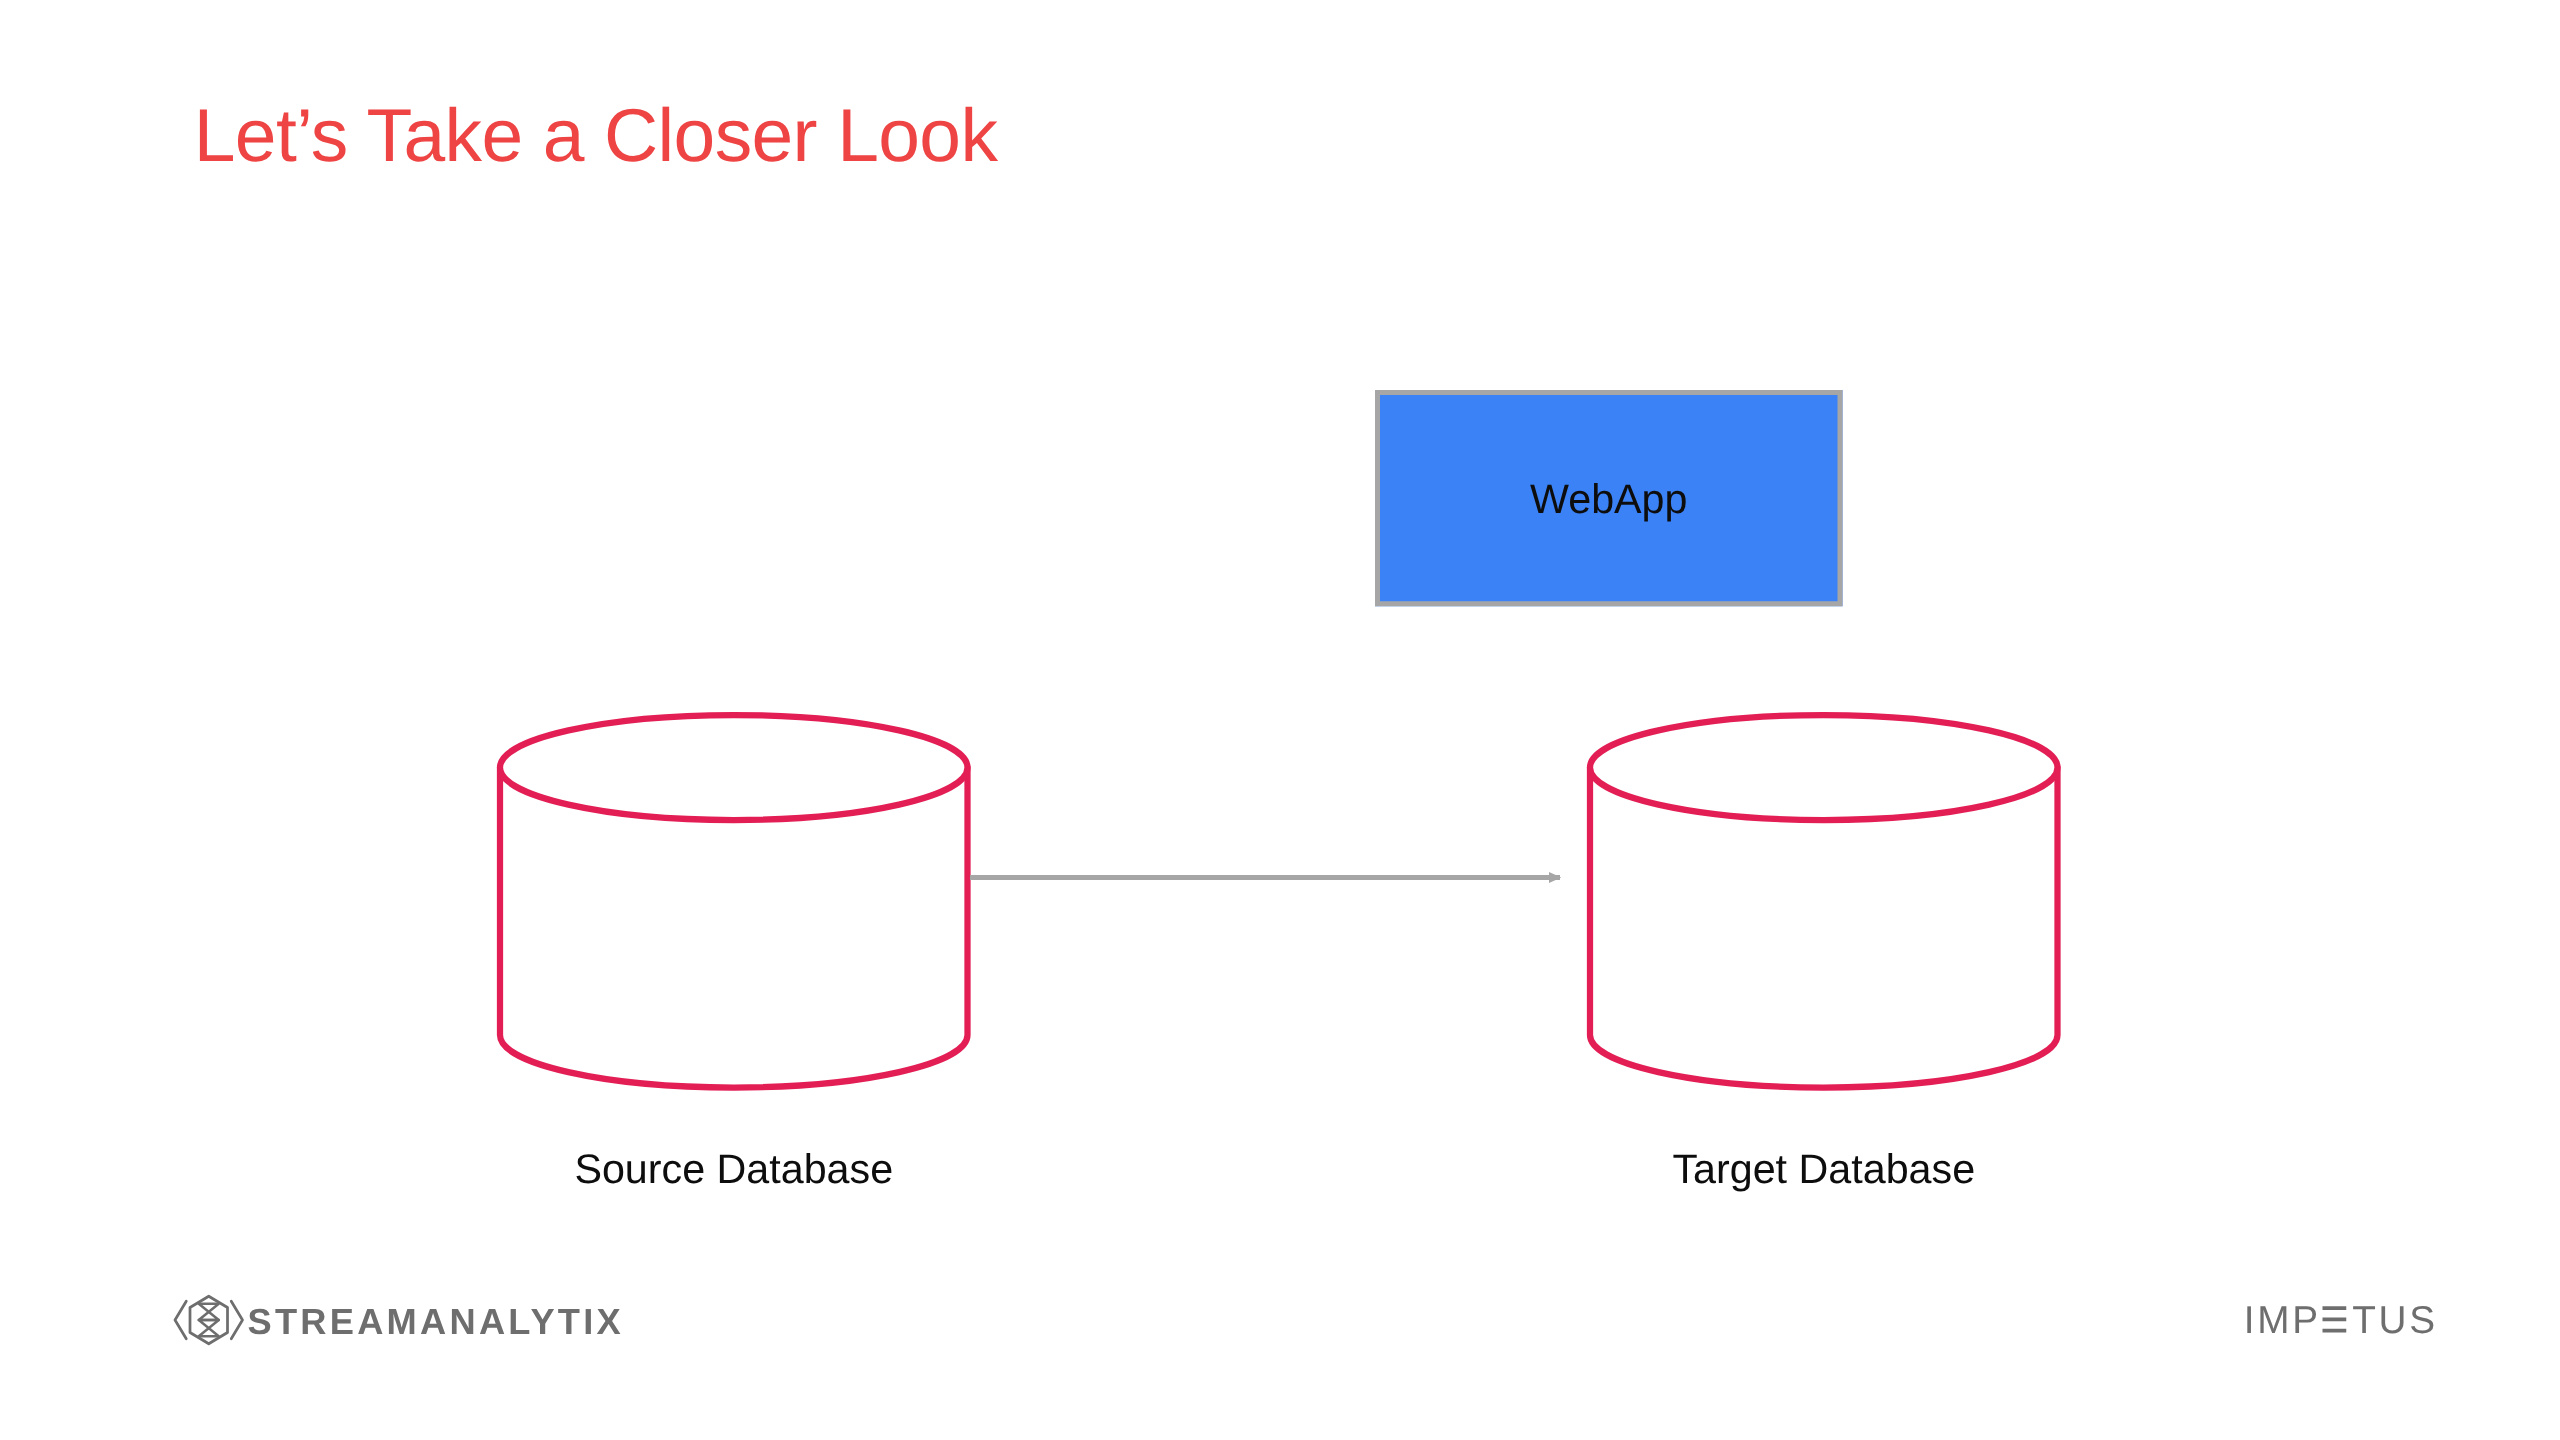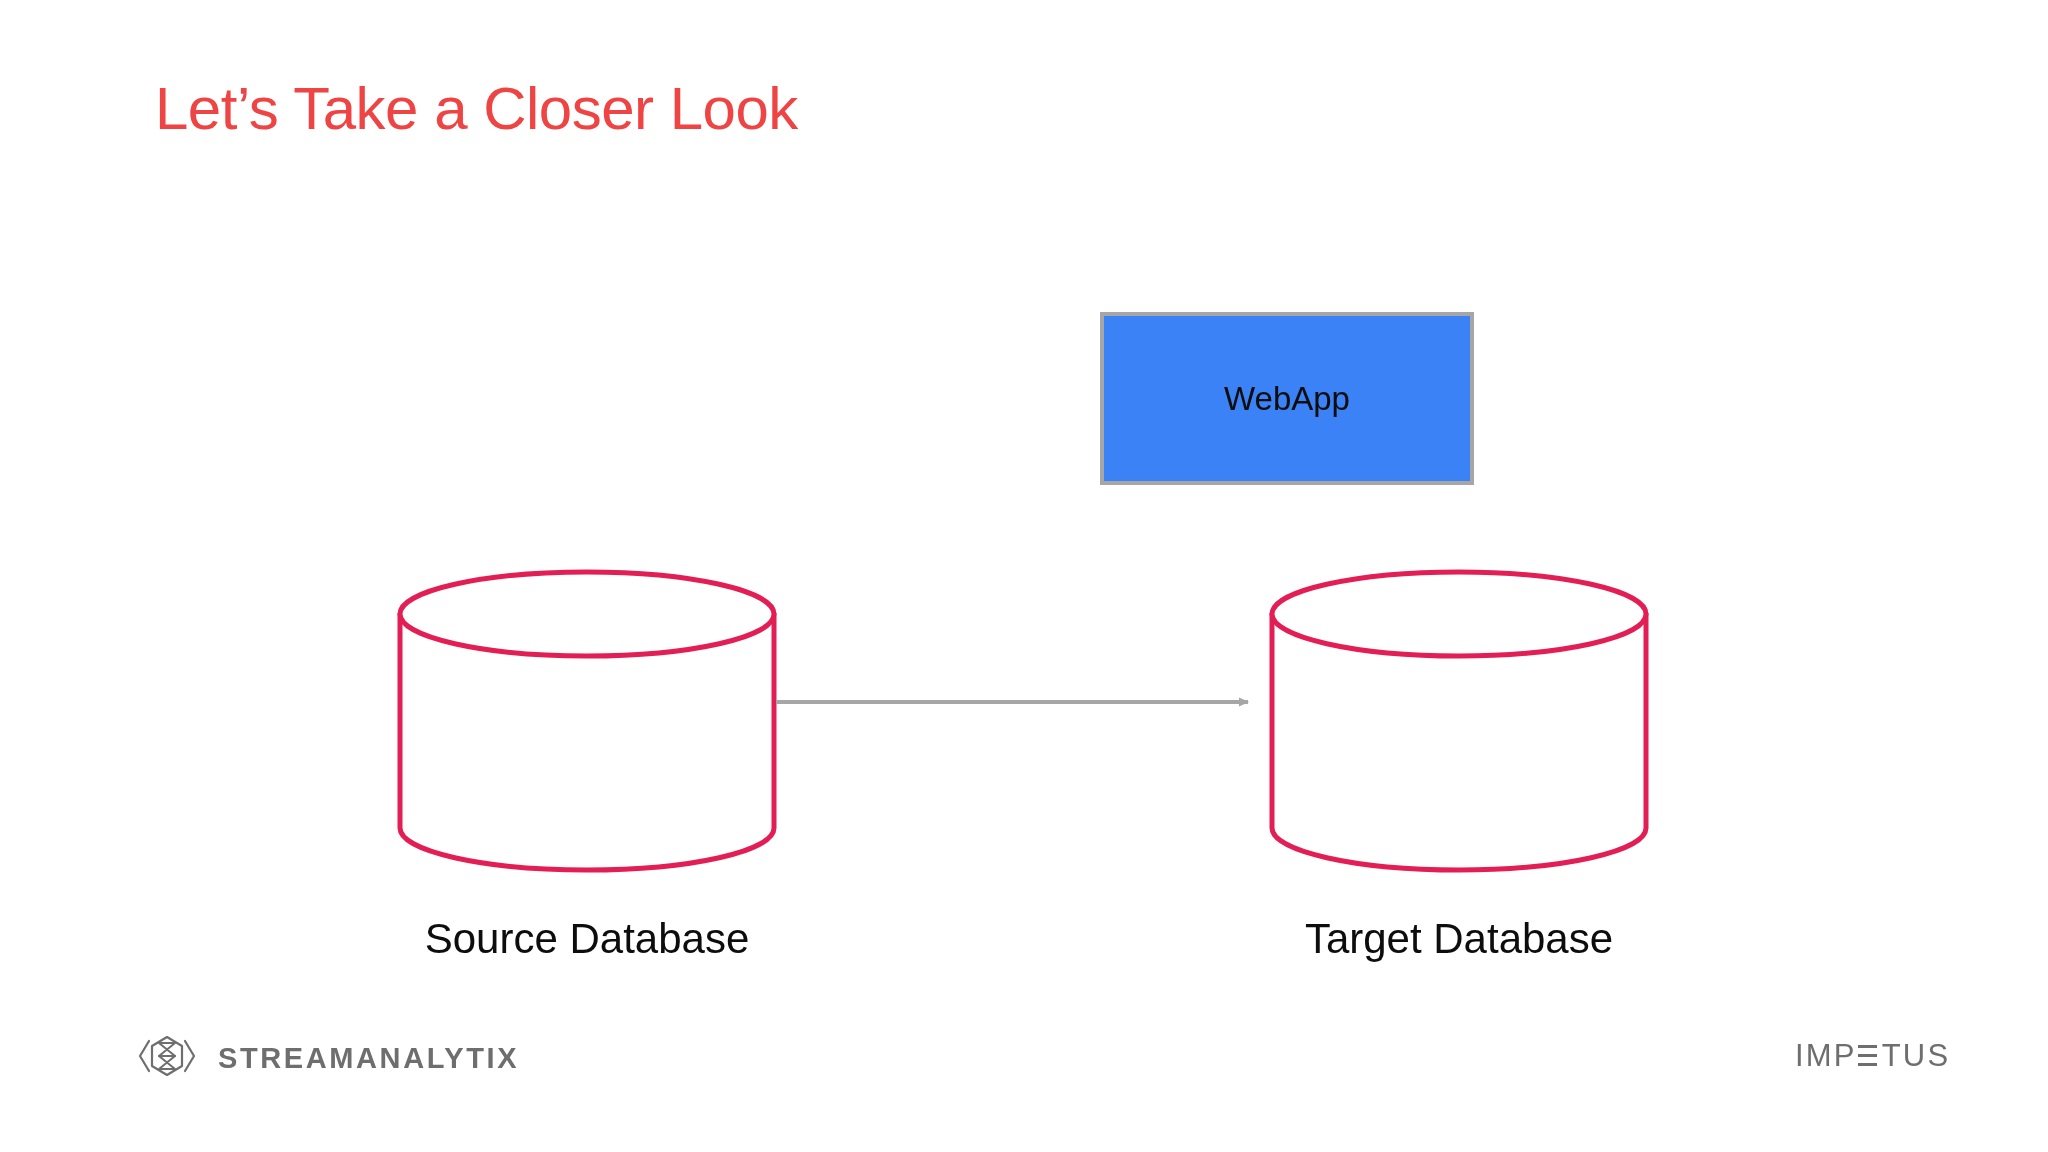--- a/index.html
+++ b/index.html
@@ -73,21 +73,21 @@
     color: #0d0d0d;
     white-space: nowrap;
     line-height: 1;
   }
 
   
   .db-caption {
     position: absolute;
     text-align: center;
     font-family: "Liberation Sans", sans-serif;
-    font-size: 42px;
+    font-size: 33px;
     font-weight: normal;
     color: #0d0d0d;
     white-space: nowrap;
     line-height: 1;
   }
   #source-db-caption {
     left: 400px;
     top: 918px;
     width: 374px;
   }
@@ -97,21 +97,21 @@
     width: 374px;
   }
 
   
   #streamanalytix-logo {
     position: absolute;
     left: 138px;
     top: 1034px;
     display: flex;
     align-items: center;
-    gap: 22px;
+    gap: 2px;
   }
   #streamanalytix-wordmark {
     font-family: "Liberation Sans", sans-serif;
     font-size: 29px;
     font-weight: bold;
     letter-spacing: 2.6px;
     color: #6e6e6e;
     white-space: nowrap;
     line-height: 1;
   }

